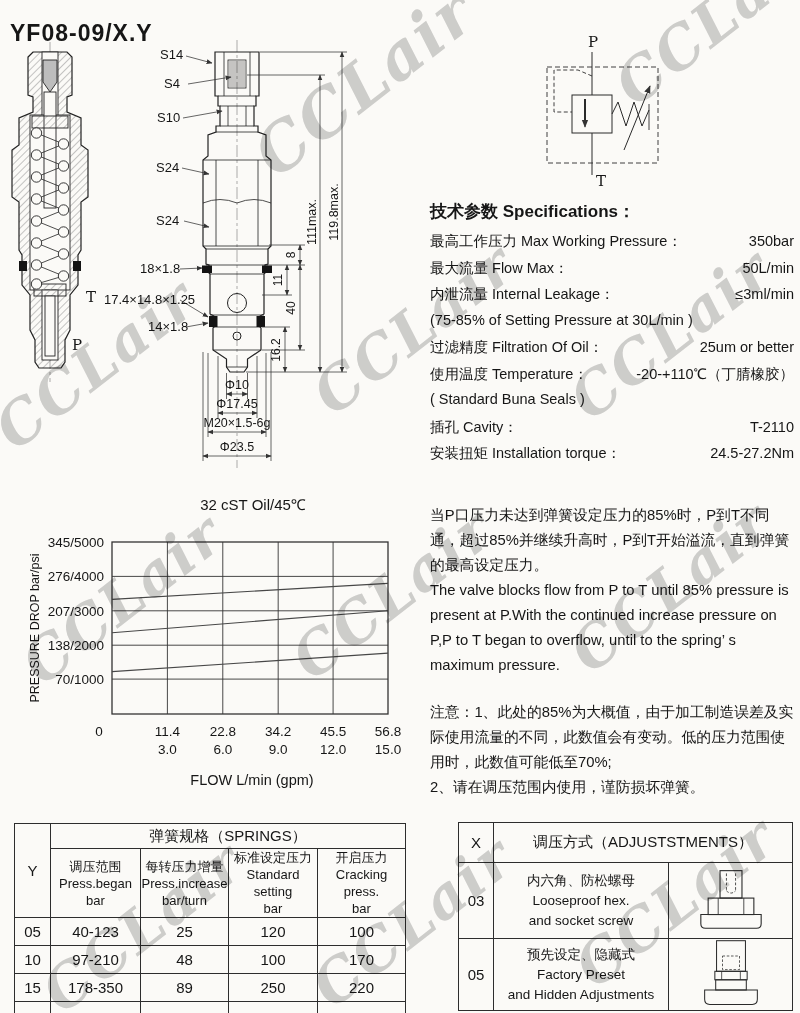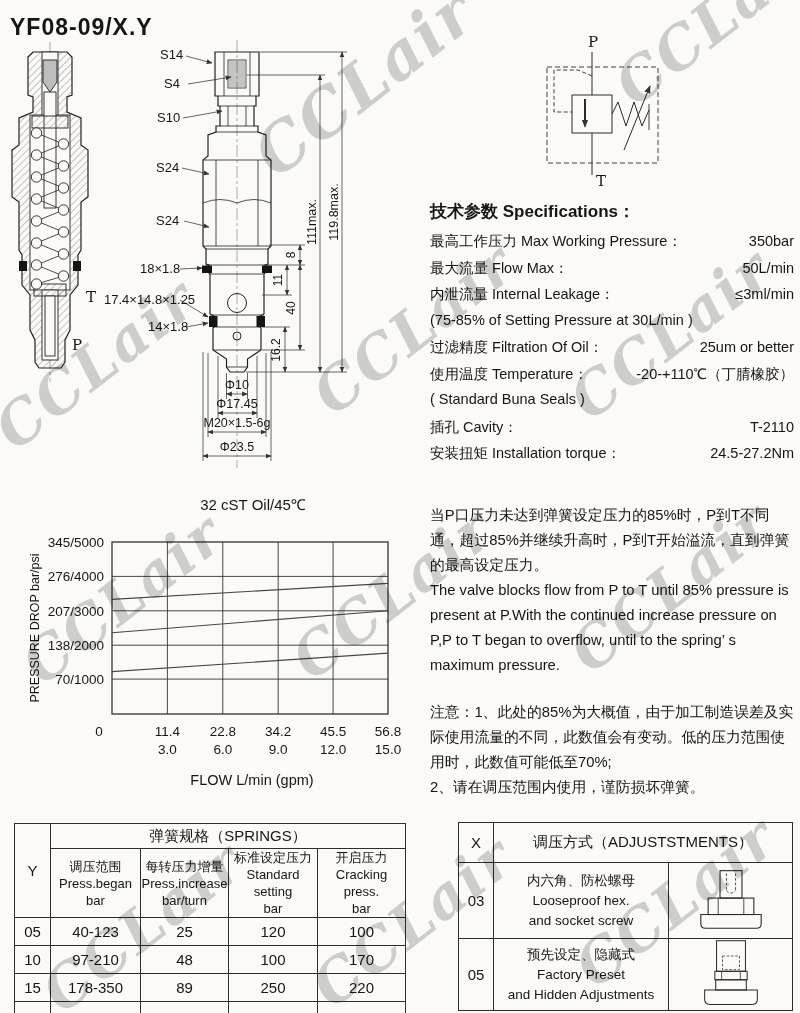--- a/index.html
+++ b/index.html
@@ -1,19 +1,19 @@
 <!DOCTYPE html>
 <html><head>
 <meta charset="utf-8">
 <style>
   html,body{margin:0;padding:0;background:#e8e8e6;}
   .page{position:relative;width:800px;height:1013px;background:#fbfaf7;overflow:hidden;
         font-family:"Liberation Sans",sans-serif;color:#161616;}
   .abs{position:absolute;}
-  .page-title{position:absolute;left:10px;top:14px;font-size:23px;font-weight:700;letter-spacing:1px;}
+  .page-title{position:absolute;left:10px;top:20px;font-size:23px;font-weight:700;letter-spacing:1px;}
   
   .wm{position:absolute;font-family:"DejaVu Serif",serif;font-style:italic;font-weight:700;
       font-size:58px;color:#c9c9c9;letter-spacing:2px;transform:rotate(-38deg);
       mix-blend-mode:multiply;pointer-events:none;white-space:nowrap;opacity:.85;}
   
   .specs{position:absolute;left:430px;top:200px;width:364px;}
   .specs h2{margin:0 0 9px 0;font-size:17px;font-weight:700;}
   .spec-row{display:flex;justify-content:space-between;align-items:baseline;height:26.5px;font-size:14.5px;white-space:nowrap;}
   .spec-row .v{margin-left:auto;}
   

